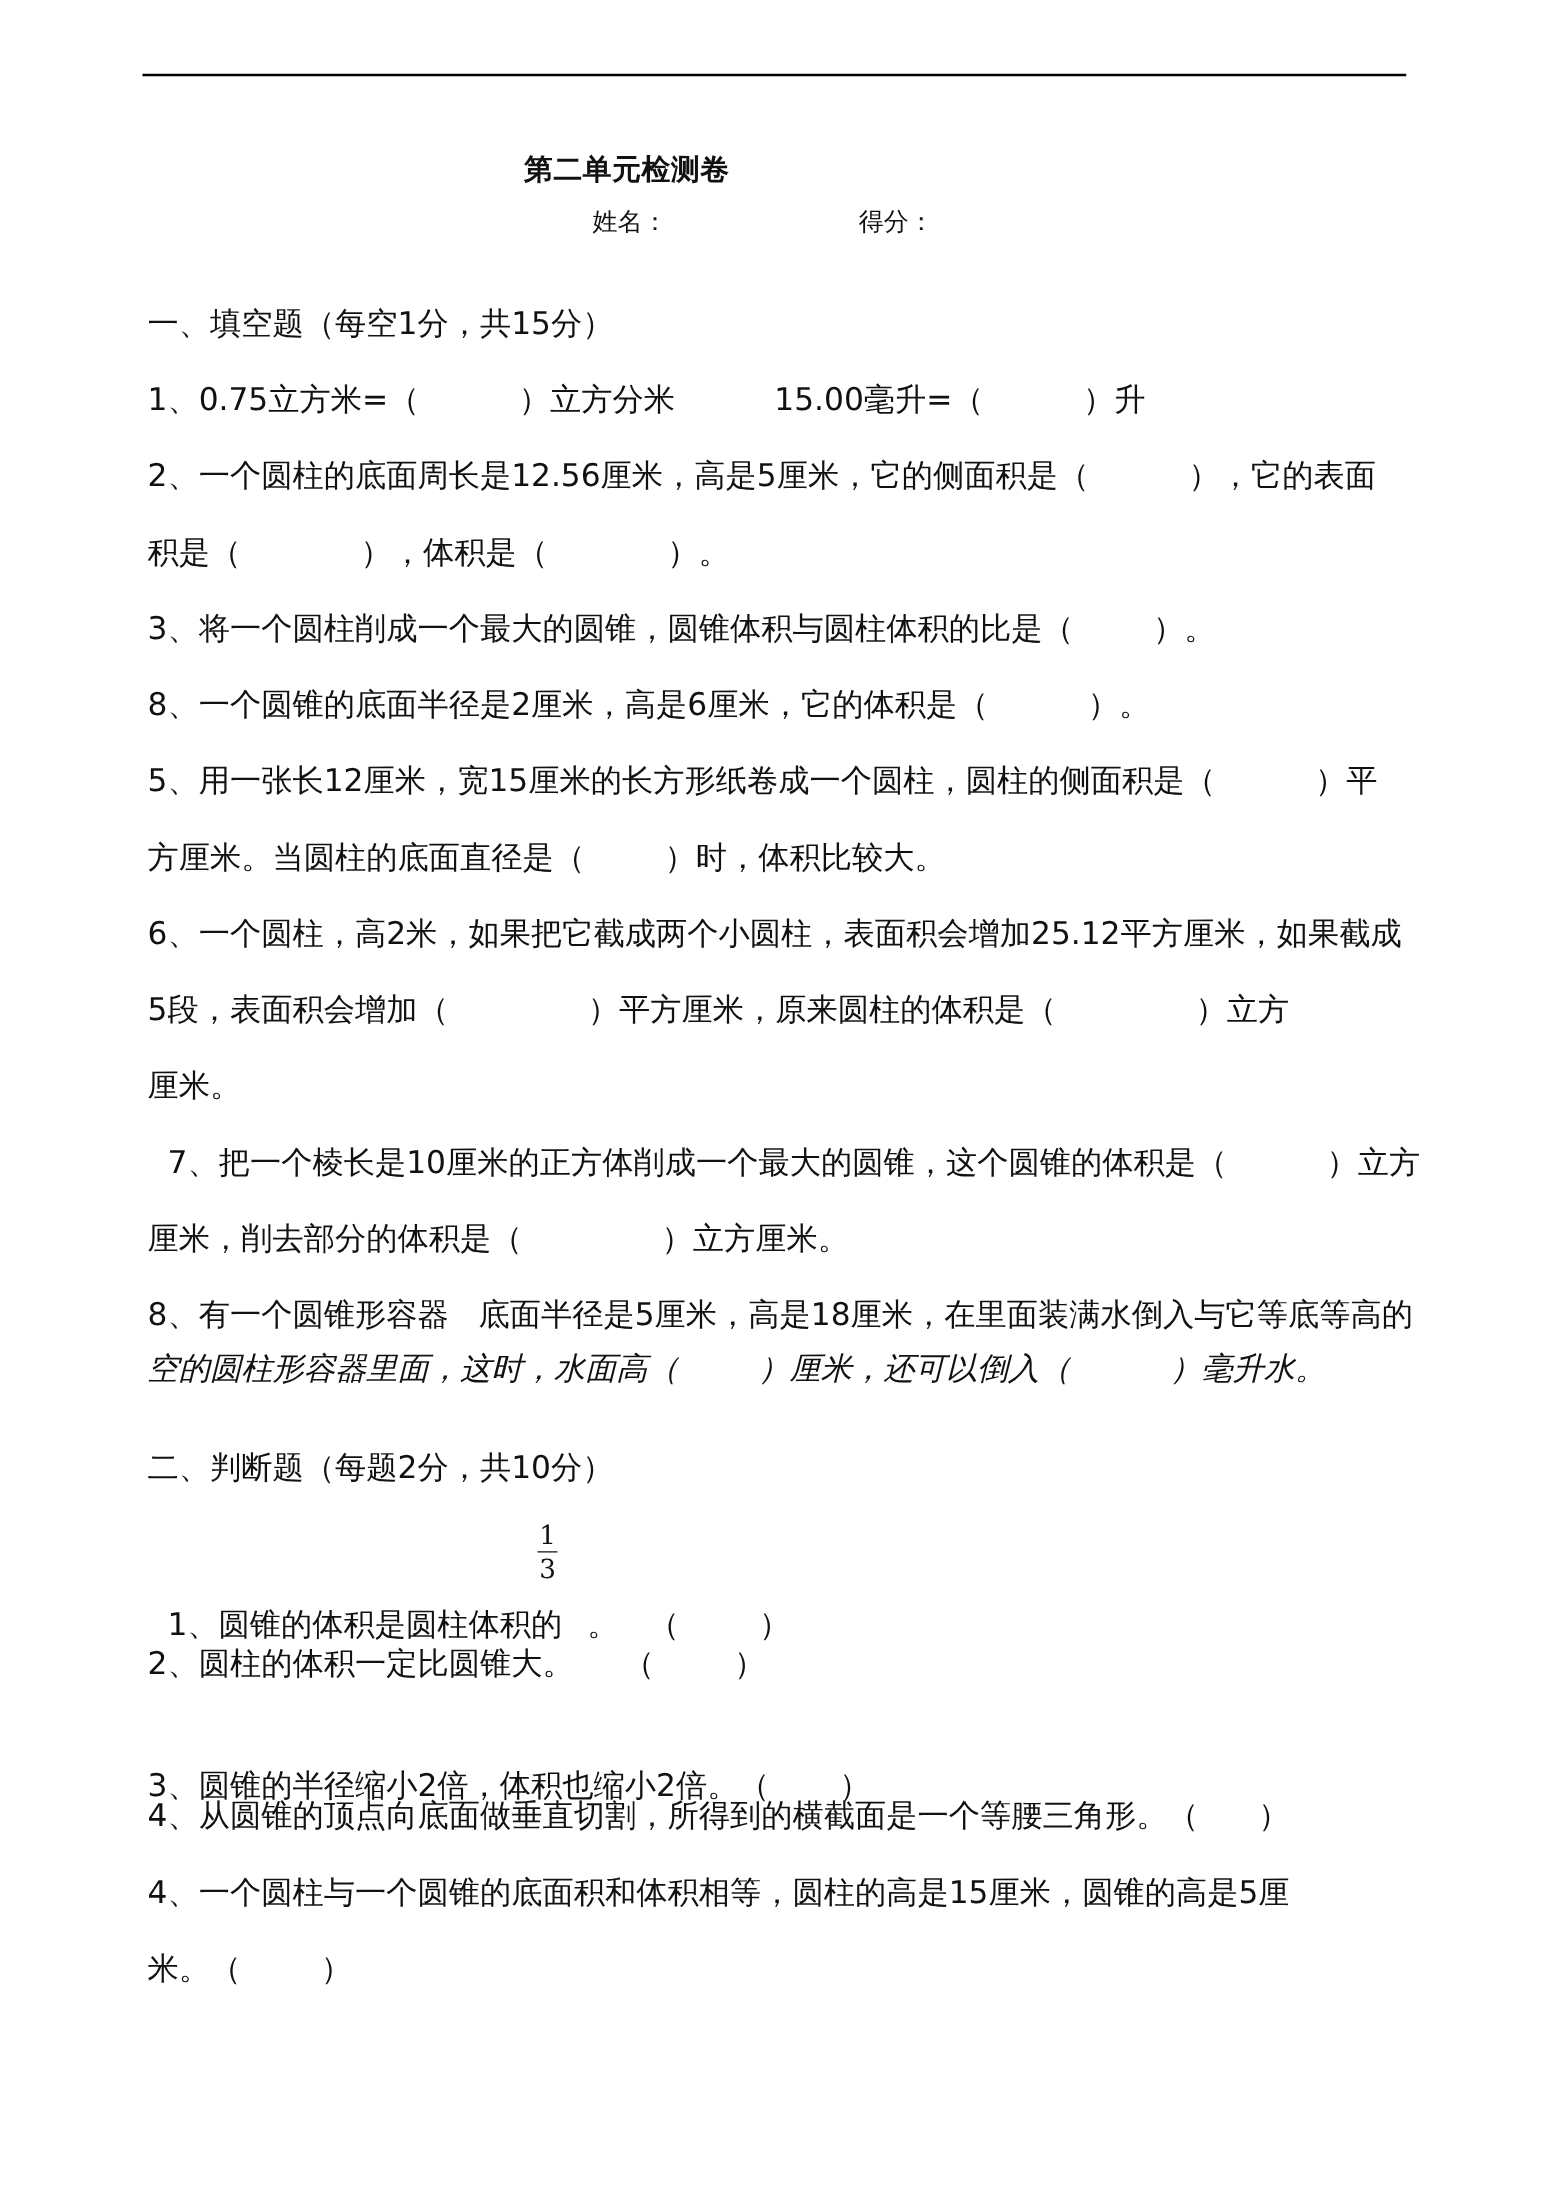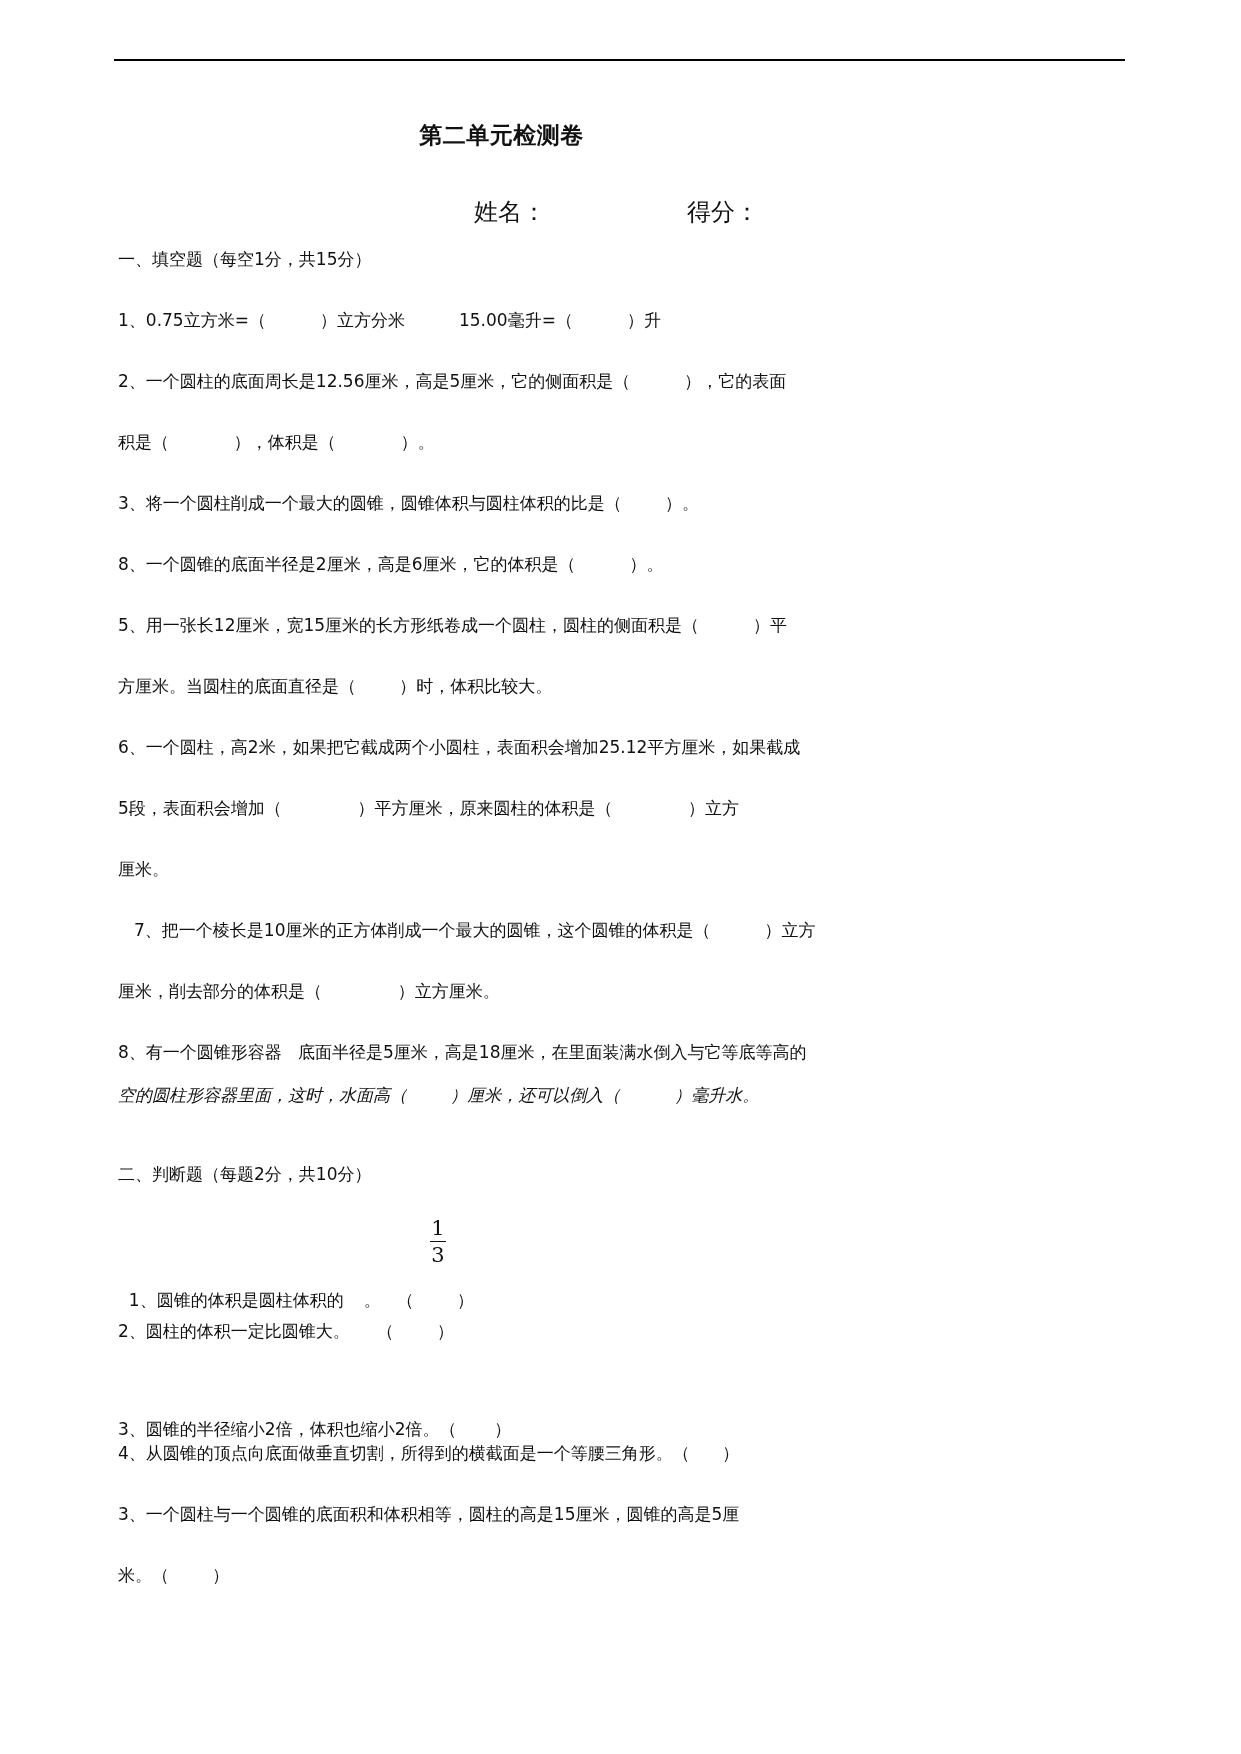--- a/index.html
+++ b/index.html
@@ -10,24 +10,24 @@
   }
   .top-rule {
     position: absolute; left: 114px; top: 59px; width: 1011px; height: 0;
     border-top: 2px solid #000000;
   }
   .title {
     position: absolute; left: 0; width: 1003px; top: 120px;
     text-align: center; font-size: 23px; font-weight: bold; letter-spacing: 0.5px;
   }
   .meta {
-    position: absolute; top: 196px; font-size: 24px;
+    position: absolute; top: 164px; font-size: 20px;
   }
   .line {
-    position: absolute; left: 118px; font-size: 17px; white-space: pre;
+    position: absolute; left: 118px; font-size: 25px; white-space: pre;
     line-height: 30px; height: 30px;
   }
   .blank { display: inline-block; }
   .frac {
     position: absolute; font-family: "DejaVu Serif", "Liberation Serif", serif;
     font-size: 21px; text-align: center; width: 16px;
   }
   .frac .num { display: block; line-height: 22px; }
   .frac .bar { display: block; border-top: 1.5px solid #111; margin: 2px 0; }
   .frac .den { display: block; line-height: 22px; }
@@ -66,14 +66,14 @@
 </div>
 <div class="frac" style="left:430px; top:1217px;">
   <span class="num">1</span>
   <span class="bar"></span>
   <span class="den">3</span>
 </div>
 
 <div class="line" style="top:1316px;">2、圆柱的体积一定比圆锥大。     （        ）</div>
 <div class="line" style="top:1377px;margin-top:37px;">3、圆锥的半径缩小2倍，体积也缩小2倍。（       ）</div>
 <div class="line" style="top:1438px;">4、从圆锥的顶点向底面做垂直切割，所得到的横截面是一个等腰三角形。（      ）</div>
-<div class="line" style="top:1499px;">3、一个圆柱与一个圆锥的底面积和体积相等，圆柱的高是15厘米，圆锥的高是5厘</div>
+<div class="line" style="top:1499px;">4、一个圆柱与一个圆锥的底面积和体积相等，圆柱的高是15厘米，圆锥的高是5厘</div>
 <div class="line" style="top:1560px;">米。（        ）</div>
 
 </body></html>

